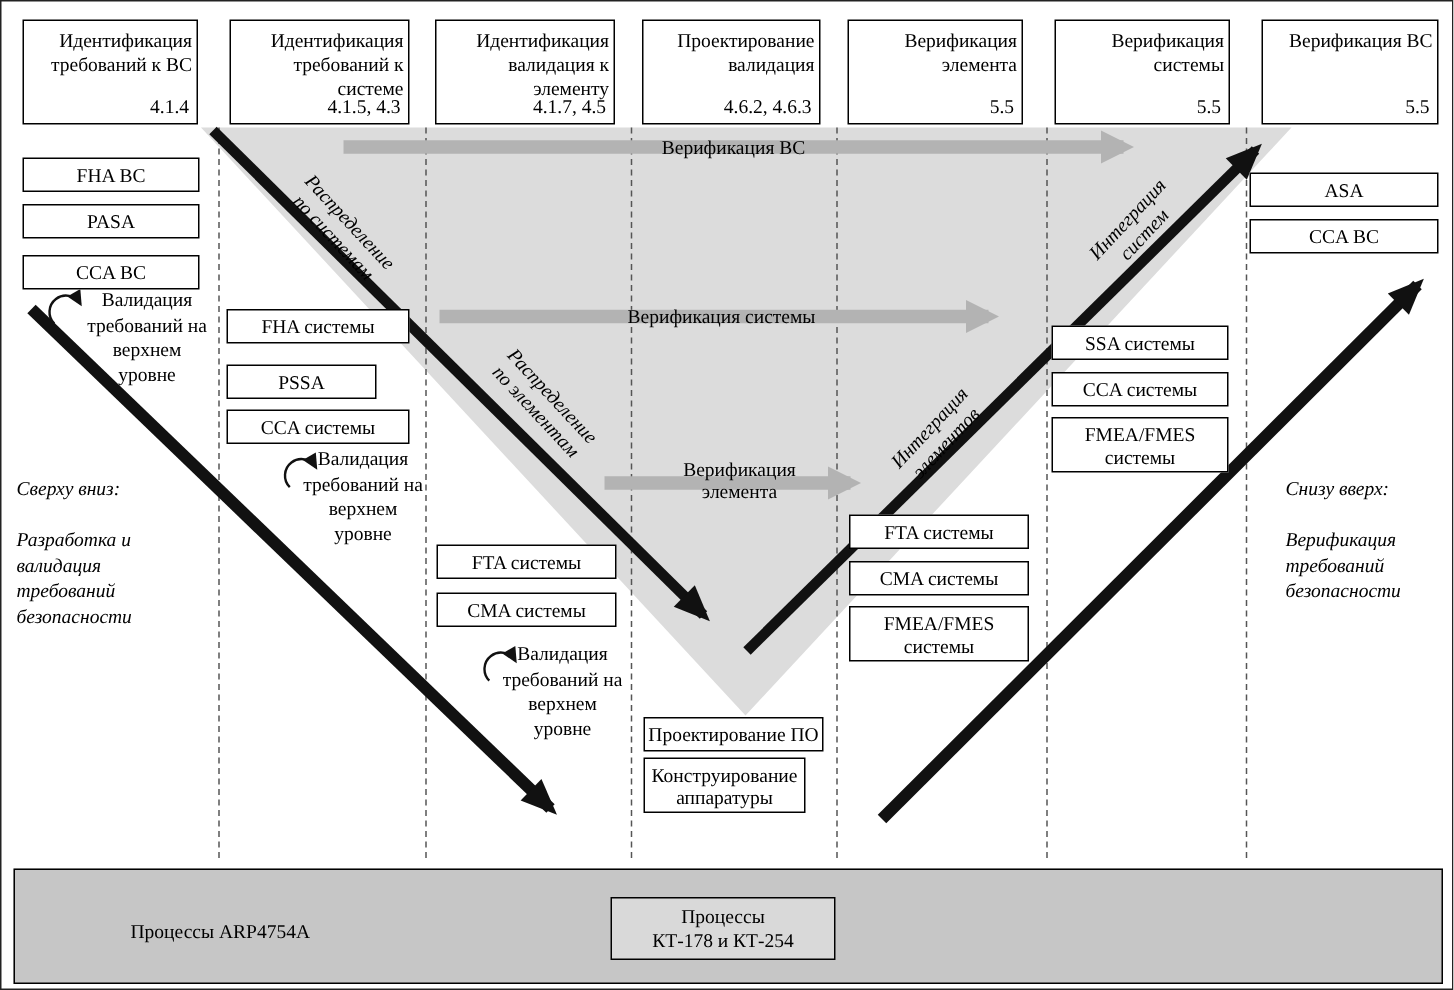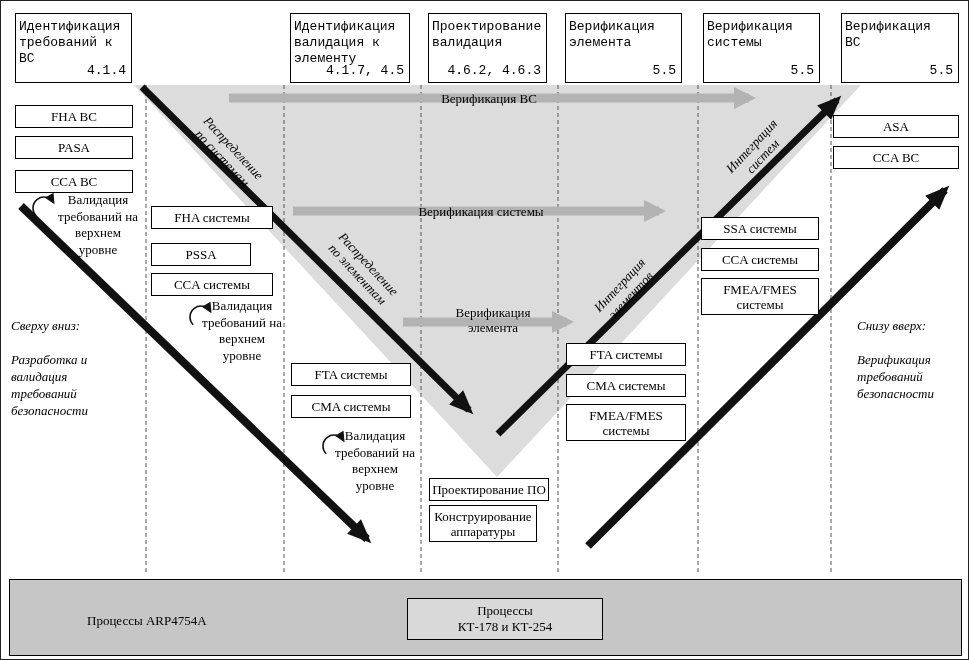--- a/index.html
+++ b/index.html
@@ -7,21 +7,21 @@
   #canvas {
     position:relative; width:969px; height:660px; background:#fff;
     border:1px solid #222; overflow:hidden; color:#000;
     font-family:"Liberation Serif", serif;
   }
   #gfx { position:absolute; left:0; top:0; }
   .tri   { fill: var(--triangle, #dcdcdc); }
   .garrow{ stroke: var(--arrow-gray, #b3b3b3); }
   .topbox {
     position:absolute; top:12px; height:70px; background:#fff; border:1px solid #000;
-    text-align:left; font-size:13px; line-height:16px; padding:5px 14px 0 3px;font-family:Liberation Mono, monospace;
+    text-align:right; font-size:13px; line-height:16px; padding:5px 3px 0 3px;
   }
   .topbox-ref { position:absolute; right:5px; bottom:3px; font-size:13px; }
   .sbox {
     position:absolute; height:23px; background:#fff; border:1px solid #000;
     display:flex; align-items:center; justify-content:center;
     text-align:center; font-size:13px; line-height:15px;
   }
   .sbox.tall { height:37px; }
   .note {
     position:absolute; width:84px; transform:translateX(-50%);
@@ -38,21 +38,21 @@
     position:absolute; font-size:13px; text-align:center; line-height:15px;
     transform:translate(-50%,-50%); white-space:nowrap;
   }
   .arrlabel.wrap { white-space:normal; width:84px; }
   .band {
     position:absolute; left:8px; top:578px; width:953px; height:77px;
     background: var(--band, #c6c6c6); border:1px solid #000;
   }
   .band-label { position:absolute; left:77px; top:33px; font-size:13px; }
   .ktbox {
-    position:absolute; left:397px; top:18px; width:196px; height:42px;
+    position:absolute; left:397px; top:18px; width:150px; height:42px;
     background: var(--kt-box, #d9d9d9); border:1px solid #000;
     display:flex; flex-direction:column; align-items:center; justify-content:center;
     font-size:13px; line-height:16px; 
   }
 </style>
 </head>
 <body>
 
 <div id="canvas">
 
@@ -96,20 +96,24 @@
     <g fill="none" stroke="#111" stroke-width="1.6">
       <path d="M35.2,214.8 A11,11 0 1 1 52.5,201.5" marker-end="url(#mS)"></path>
       <path d="M192.2,323.8 A11,11 0 1 1 209.5,310.5" marker-end="url(#mS)"></path>
       <path d="M325.2,452.8 A11,11 0 1 1 342.5,439.5" marker-end="url(#mS)"></path>
     </g>
   </svg>
 
   <div class="topbox" style="left:14px;width:117px">
     <div>Идентификация требований к ВС</div>
     <span class="topbox-ref">4.1.4</span>
+  </div>
+  <div class="topbox" style="left:152px;width:120px">
+    <div>Идентификация требований к системе</div>
+    <span class="topbox-ref">4.1.5, 4.3</span>
   </div>
   <div class="topbox" style="left:289px;width:120px">
     <div>Идентификация валидация к элементу</div>
     <span class="topbox-ref">4.1.7, 4.5</span>
   </div>
   <div class="topbox" style="left:427px;width:119px">
     <div>Проектирование валидация</div>
     <span class="topbox-ref">4.6.2, 4.6.3</span>
   </div>
   <div class="topbox" style="left:564px;width:117px">

